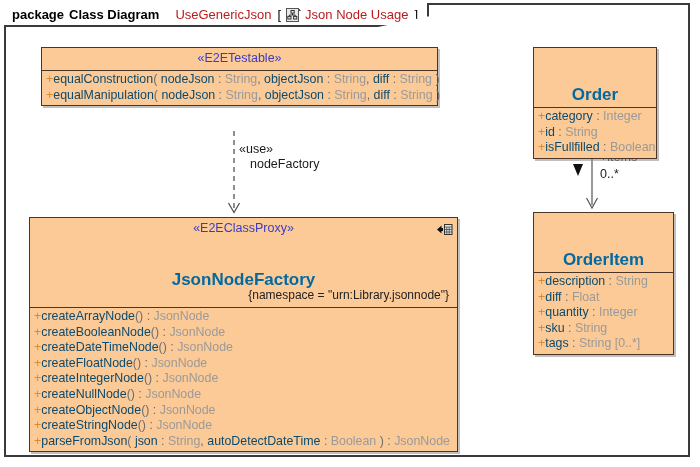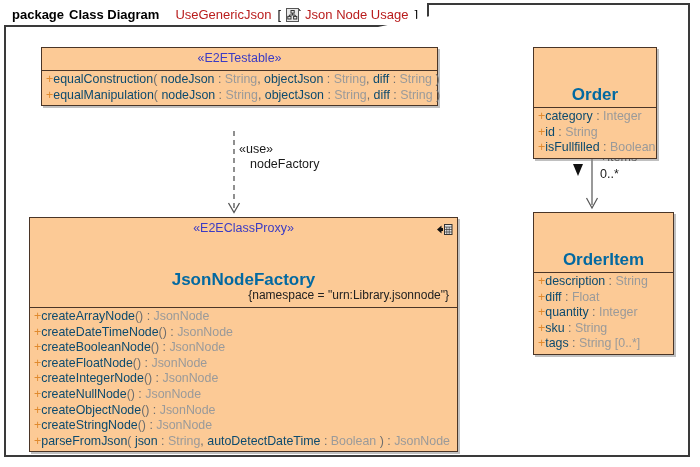--- a/index.html
+++ b/index.html
@@ -217,26 +217,26 @@
     </span>
     <div class="stereotype">«E2EClassProxy»</div>
     <div class="cls-name">JsonNodeFactory</div>
     <div class="cls-tagged">{namespace = "urn:Library.jsonnode"}</div>
   </div>
   <div class="uml-sep uml-compartment">
     <div class="feature">
       <span class="vis">+</span><span class="mname">createArrayNode</span><span class="punct">()</span><span class="punct"> : </span><span class="ptype">JsonNode</span>
     </div>
     <div class="feature">
+      <span class="vis">+</span><span class="mname">createBooleanNode</span><span class="punct">()</span><span class="punct"> : </span><span class="ptype">JsonNode</span>
+    </div>
+    <div class="feature">
       <span class="vis">+</span><span class="mname">createDateTimeNode</span><span class="punct">()</span><span class="punct"> : </span><span class="ptype">JsonNode</span>
     </div>
     <div class="feature">
-      <span class="vis">+</span><span class="mname">createBooleanNode</span><span class="punct">()</span><span class="punct"> : </span><span class="ptype">JsonNode</span>
-    </div>
-    <div class="feature">
       <span class="vis">+</span><span class="mname">createFloatNode</span><span class="punct">()</span><span class="punct"> : </span><span class="ptype">JsonNode</span>
     </div>
     <div class="feature">
       <span class="vis">+</span><span class="mname">createIntegerNode</span><span class="punct">()</span><span class="punct"> : </span><span class="ptype">JsonNode</span>
     </div>
     <div class="feature">
       <span class="vis">+</span><span class="mname">createNullNode</span><span class="punct">()</span><span class="punct"> : </span><span class="ptype">JsonNode</span>
     </div>
     <div class="feature">
       <span class="vis">+</span><span class="mname">createObjectNode</span><span class="punct">()</span><span class="punct"> : </span><span class="ptype">JsonNode</span>

